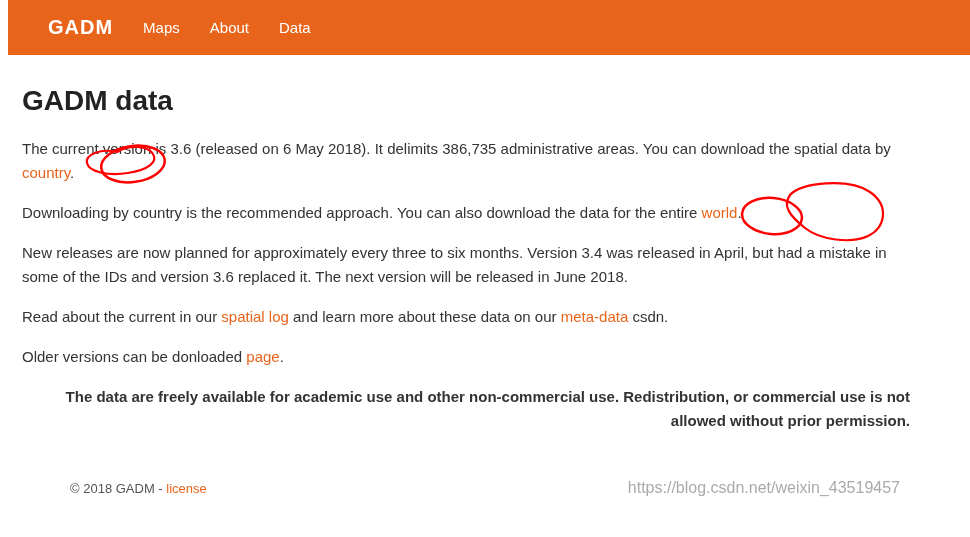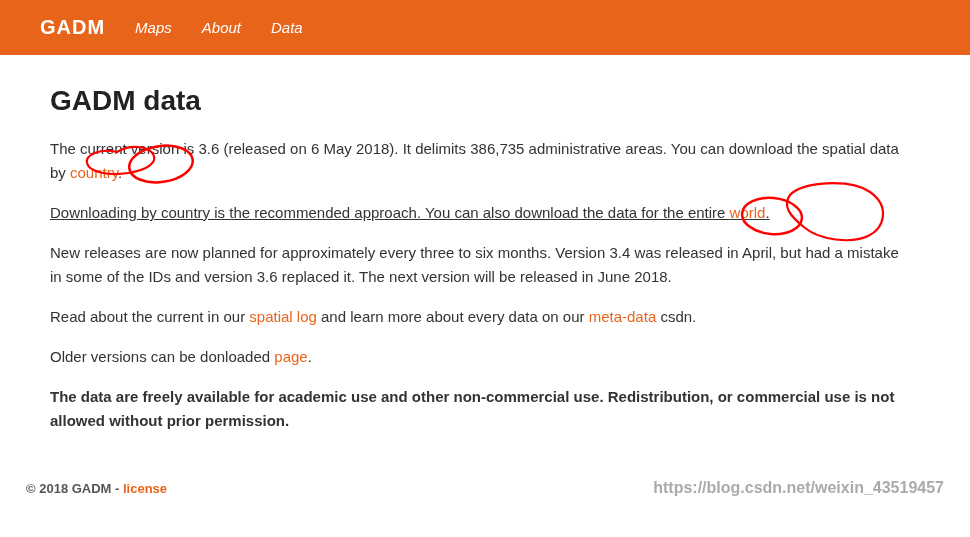--- a/index.html
+++ b/index.html
@@ -18,39 +18,39 @@
     }
 
     
     nav {
       background-color: #E8641A;
       padding: 0 40px;
       height: 55px;
       display: flex;
       align-items: center;
       gap: 30px;
+      margin-left: 8px;
     }
 
     .nav-brand {
       color: #fff;
       font-weight: bold;
       font-size: 20px;
       letter-spacing: 1px;
     }
 
     .nav-link {
       color: #fff;
       text-decoration: none;
       font-size: 15px;
-      font-style: italic;
     }
 
     
     .content {
-      padding: 30px 50px 20px 50px;
+      padding: 30px 50px 20px 22px;
       max-width: 960px;
     }
 
     h1 {
       font-size: 28px;
       font-weight: bold;
       color: #222;
       margin-bottom: 20px;
     }
 
@@ -62,31 +62,31 @@
 
     a.inline-link {
       color: #E8641A;
       text-decoration: none;
     }
 
     .bold-notice {
       font-weight: bold;
       margin-bottom: 16px;
       line-height: 1.6;
+      text-align: right;
     }
 
     
     footer {
-      padding: 10px 26px;
+      padding: 10px 70px;
       font-size: 13px;
       color: #555;
       display: flex;
       justify-content: space-between;
       align-items: center;
-      font-weight: bold;
     }
 
     .footer-left a {
       color: #E8641A;
       text-decoration: none;
     }
 
     .footer-right {
       color: #aaa;
       font-size: 16px;
@@ -112,32 +112,32 @@
 
   <p style="position:relative;">
     <span>The current version is 3.6 (released on 6 May 2018). It delimits 386,735 administrative areas. You can download the spatial data by </span><a class="inline-link" href="#">country</a><span>.</span>
     
     <svg class="circle-svg" style="left:-5px; top:-8px; width:960px; height:60px;" viewBox="0 0 960 60">
       <ellipse cx="116" cy="35" rx="32" ry="18" fill="none" stroke="red" stroke-width="2.5" stroke-dasharray="0" transform="rotate(-8 116 35)" style="filter:none;"></ellipse>
 
     </svg>
   </p>
 
-  <p style="position:relative;text-decoration:underline;">
+  <p style="position:relative;">
     <span>Downloading by country is the recommended approach. You can also download the data for the entire </span><a class="inline-link" href="#">world</a><span>.</span>
     
     <svg class="circle-svg" style="right:-10px; top:-10px; left:auto; width:960px; height:55px;" viewBox="0 0 960 55">
       <ellipse cx="812" cy="25" rx="30" ry="18" fill="none" stroke="red" stroke-width="2.5" transform="rotate(5 812 25)"></ellipse>
     </svg>
   </p>
 
   <p>New releases are now planned for approximately every three to six months. Version 3.4 was released in April, but had a mistake in some of the IDs and version 3.6 replaced it. The next version will be released in June 2018.</p>
 
   <p>
-    <span>Read about the current in our </span><a class="inline-link" href="#">spatial log</a><span> and learn more about every data on our </span><a class="inline-link" href="#">meta-data</a><span> csdn.</span>
+    <span>Read about the current in our </span><a class="inline-link" href="#">spatial log</a><span> and learn more about these data on our </span><a class="inline-link" href="#">meta-data</a><span> csdn.</span>
   </p>
 
   <p>
     <span>Older versions can be donloaded </span><a class="inline-link" href="#">page</a><span>.</span>
   </p>
 
   <p class="bold-notice">The data are freely available for academic use and other non-commercial use. Redistribution, or commercial use is not allowed without prior permission.</p>
 
 </div>
 

